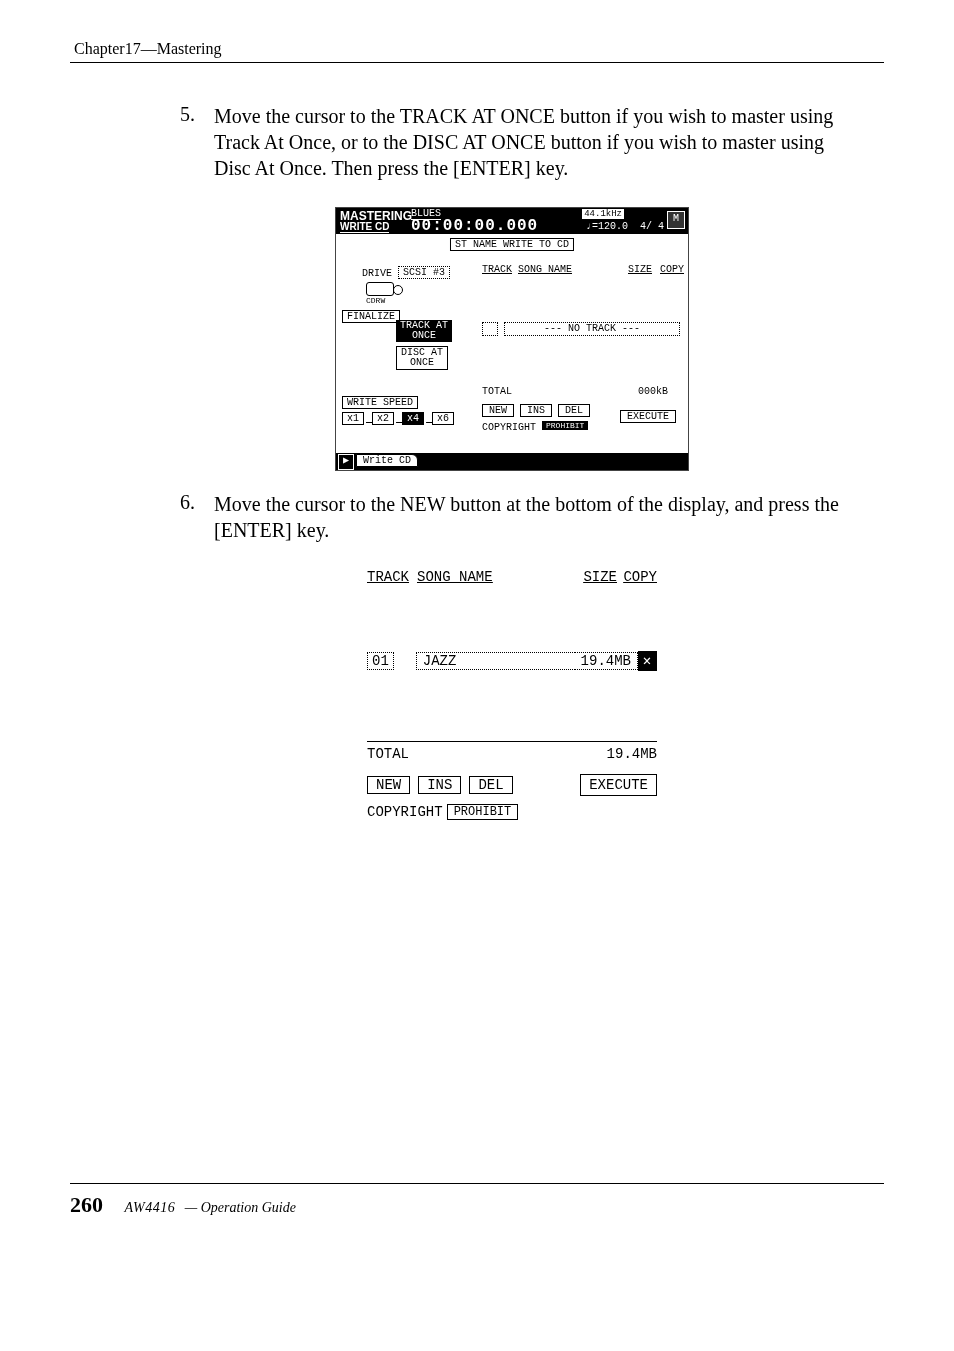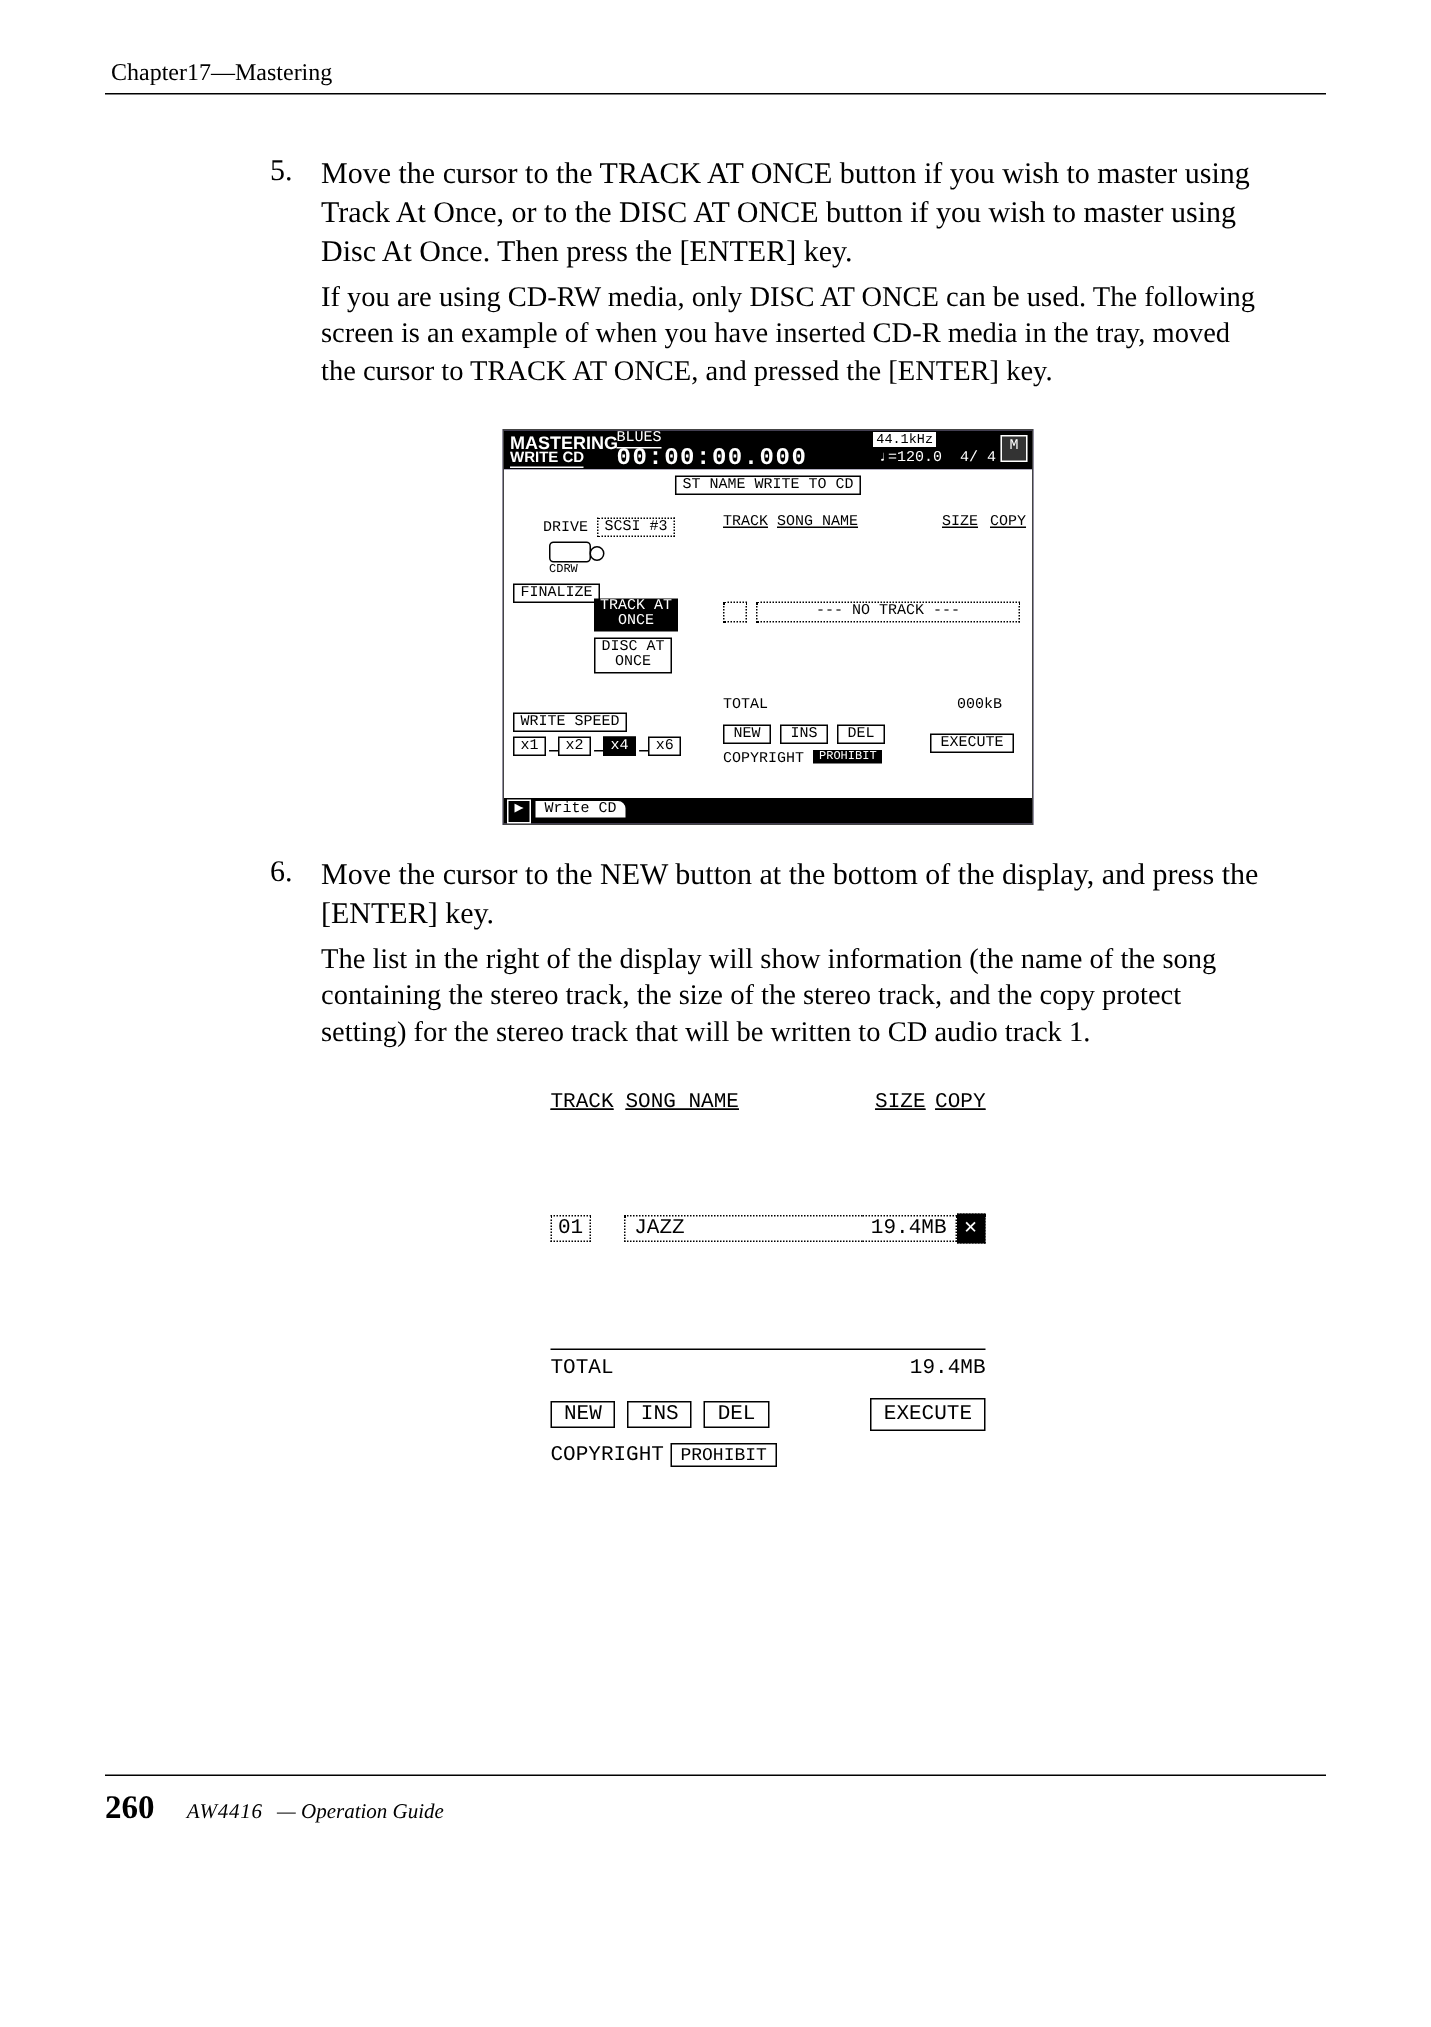--- a/index.html
+++ b/index.html
@@ -261,21 +261,20 @@
 
   <div class="header-breadcrumb">Chapter17—Mastering</div>
   <div class="header-underline"></div>
 
   <div class="content">
 
     <div class="step">
       <span class="step-number">5.</span>
       <span class="step-body">
         <span class="step-lead">Move the cursor to the TRACK AT ONCE button if you wish to master using Track At Once, or to the DISC AT ONCE button if you wish to master using Disc At Once. Then press the [ENTER] key.</span>
-        <div class="step-para">If you are using CD-RW media, only DISC AT ONCE can be used. The following screen is an example of when you have inserted CD-R media in the tray, moved the cursor to TRACK AT ONCE, and pressed the [ENTER] key.</div>
       </span>
     </div>
 
     <div class="screen1">
       <div class="s1-top">
         <div class="s1-mastering">MASTERING</div>
         <div class="s1-writecd">WRITE CD</div>
         <div class="s1-songname">BLUES</div>
         <div class="s1-timecode">00:00:00.000</div>
         <div class="s1-rate">44.1kHz</div>
@@ -331,21 +330,20 @@
       <div class="s1-tab-strip">
         <div class="s1-tab-icon">▶</div>
         <div class="s1-tab-writecd">Write CD</div>
       </div>
     </div>
 
     <div class="step">
       <span class="step-number">6.</span>
       <span class="step-body">
         <span class="step-lead">Move the cursor to the NEW button at the bottom of the display, and press the [ENTER] key.</span>
-        <div class="step-para">The list in the right of the display will show information (the name of the song containing the stereo track, the size of the stereo track, and the copy protect setting) for the stereo track that will be written to CD audio track 1.</div>
       </span>
     </div>
 
     <div class="screen2">
       <div class="hdr">
         <span class="c1"><span>TRACK</span></span>
         <span class="c2"><span>SONG NAME</span></span>
         <span class="c3"><span>SIZE</span></span>
         <span class="c4"><span>COPY</span></span>
       </div>

